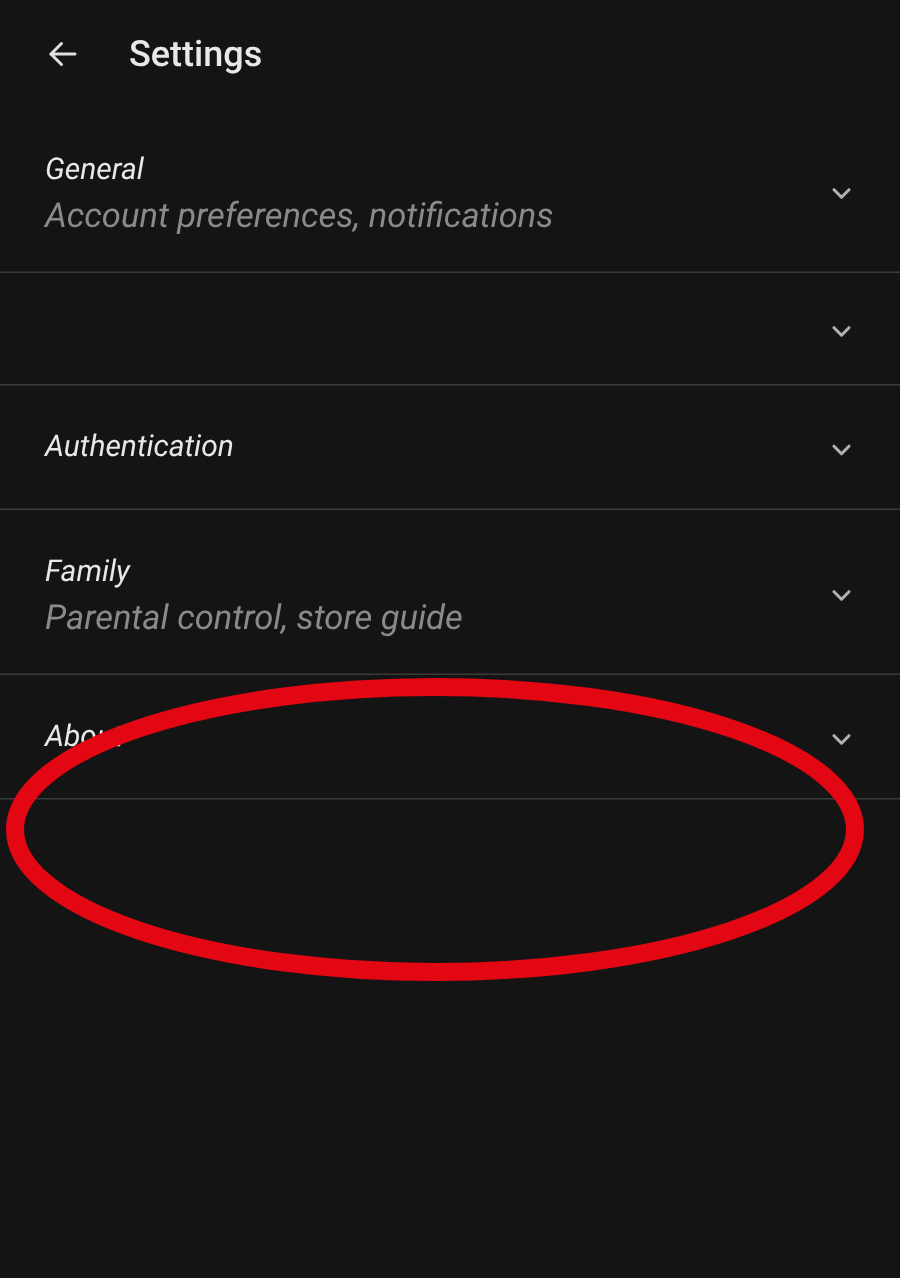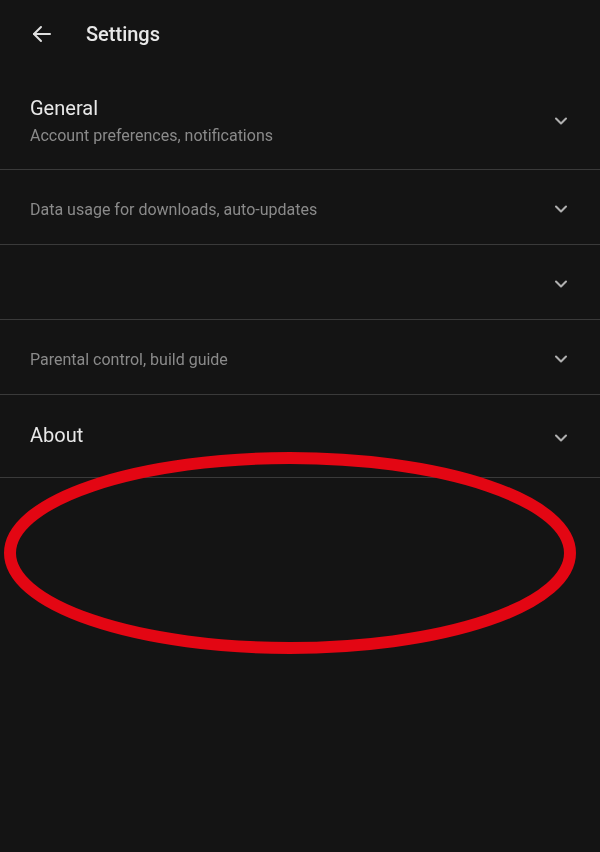--- a/index.html
+++ b/index.html
@@ -20,45 +20,46 @@
     }
     .back-icon {
       width: 24px;
       height: 24px;
       display: flex;
       align-items: center;
       justify-content: center;
       cursor: pointer;
     }
     .title {
-      font-size: 20px;
+      font-size: 24px;
       font-weight: 500;
       color: #e8e8e8;
     }
     .list {
       padding: 0;
+      font-style: italic;
     }
     .item {
       display: flex;
       align-items: center;
       justify-content: space-between;
       padding: 28px 28px 24px 30px;
       border-bottom: 1px solid #3a3a3a;
       cursor: pointer;
     }
     .item-text {
       flex: 1;
     }
     .item-title {
       font-size: 20px;
       color: #e8e8e8;
       margin-bottom: 6px;
     }
     .item-subtitle {
-      font-size: 16px;
+      font-size: 23px;
       color: #8a8a8a;
     }
     .chevron {
       width: 22px;
       height: 22px;
       display: flex;
       align-items: center;
       justify-content: center;
       margin-left: 12px;
       flex-shrink: 0;
@@ -94,42 +95,43 @@
     </div>
     <div class="chevron">
       <svg width="20" height="20" viewBox="0 0 24 24" fill="none" stroke="#b0b0b0" stroke-width="2.5" stroke-linecap="round" stroke-linejoin="round">
           <polyline points="6 9 12 15 18 9"></polyline>
         </svg>
     </div>
   </div>
 
   <div class="item">
     <div class="item-text">
-      <div class="item-subtitle">Data usage for downloads, auto-updates</div>
     </div>
     <div class="chevron">
       <svg width="20" height="20" viewBox="0 0 24 24" fill="none" stroke="#b0b0b0" stroke-width="2.5" stroke-linecap="round" stroke-linejoin="round">
           <polyline points="6 9 12 15 18 9"></polyline>
         </svg>
     </div>
   </div>
 
   <div class="item">
     <div class="item-text">
+      <div class="item-title">Authentication</div>
     </div>
     <div class="chevron">
       <svg width="20" height="20" viewBox="0 0 24 24" fill="none" stroke="#b0b0b0" stroke-width="2.5" stroke-linecap="round" stroke-linejoin="round">
           <polyline points="6 9 12 15 18 9"></polyline>
         </svg>
     </div>
   </div>
 
   <div class="item">
     <div class="item-text">
-      <div class="item-subtitle">Parental control, build guide</div>
+      <div class="item-title">Family</div>
+      <div class="item-subtitle">Parental control, store guide</div>
     </div>
     <div class="chevron">
       <svg width="20" height="20" viewBox="0 0 24 24" fill="none" stroke="#b0b0b0" stroke-width="2.5" stroke-linecap="round" stroke-linejoin="round">
           <polyline points="6 9 12 15 18 9"></polyline>
         </svg>
     </div>
   </div>
 
   <div class="item">
     <div class="item-text">

